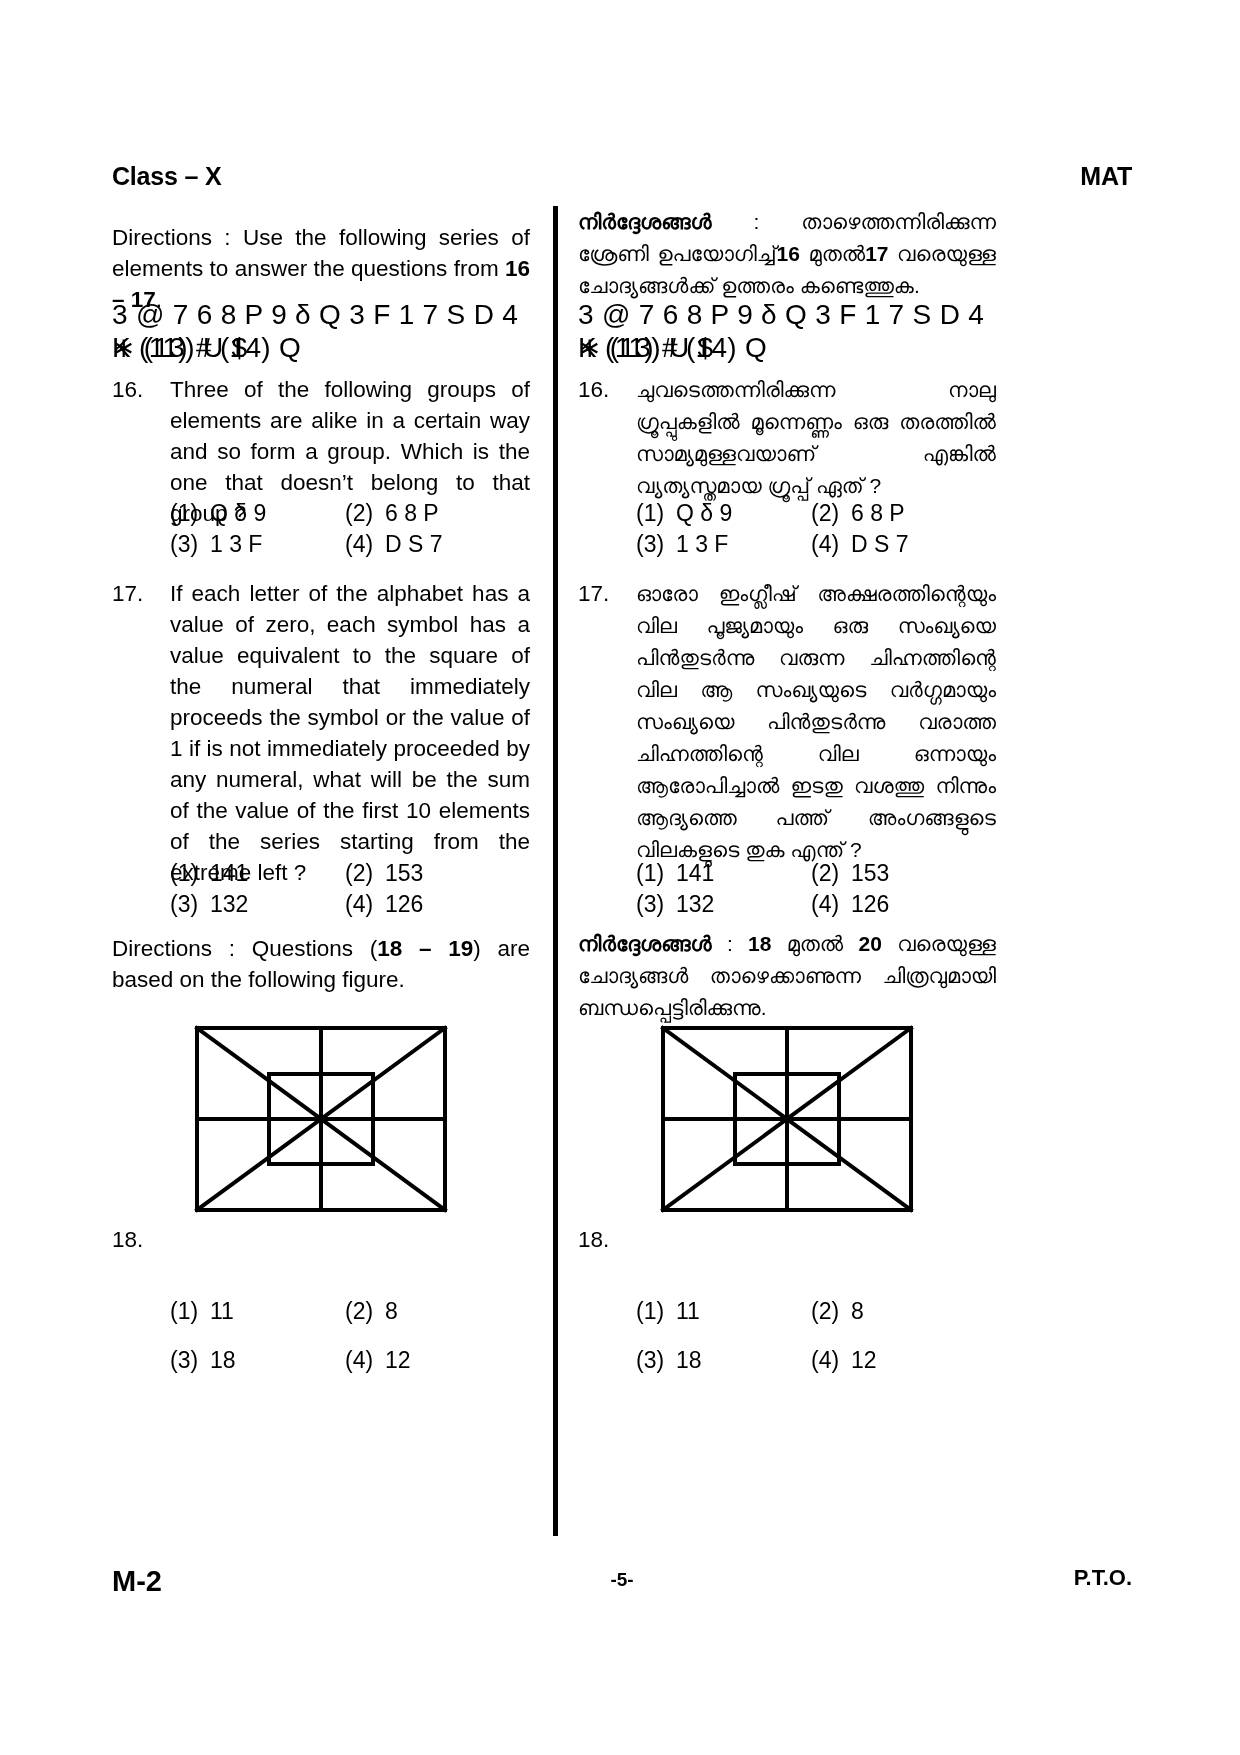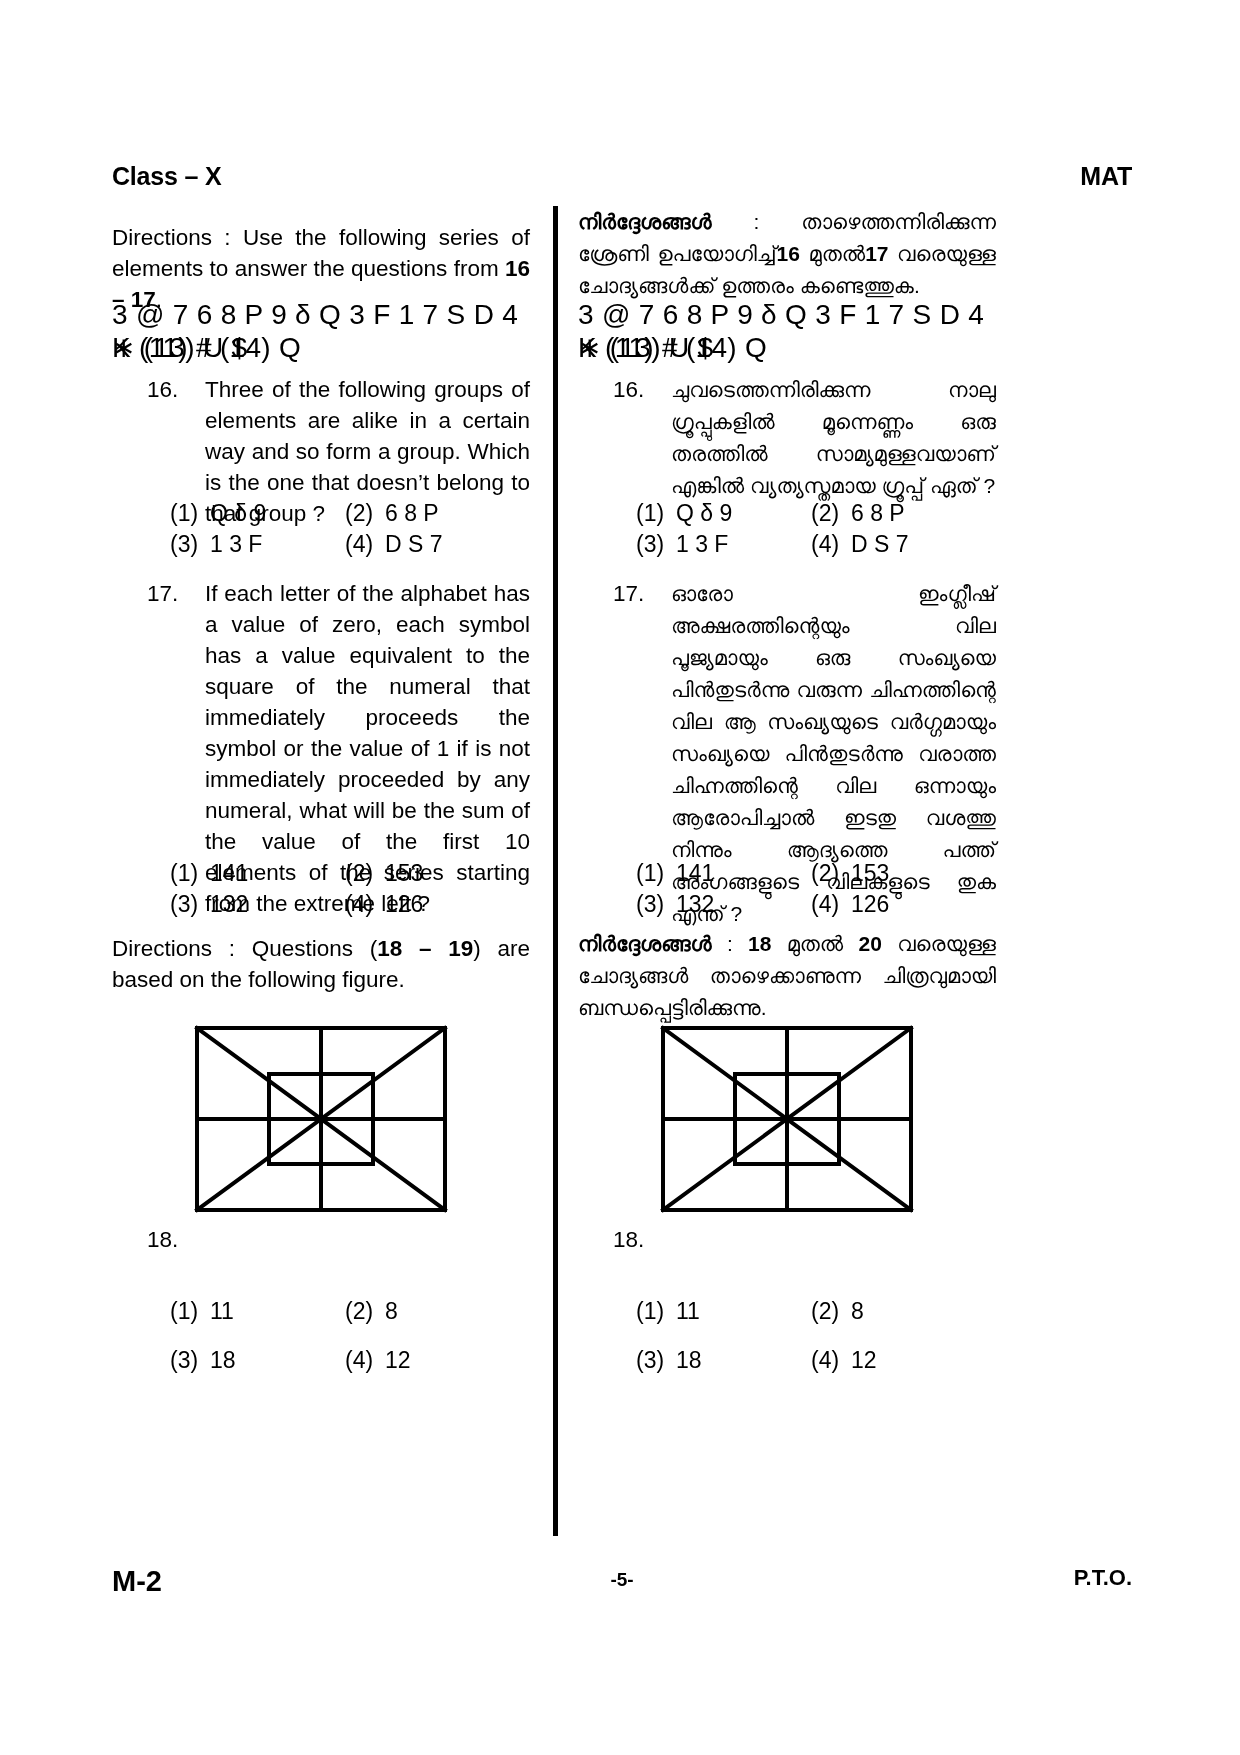--- a/index.html
+++ b/index.html
@@ -90,21 +90,20 @@
   .q {
     position: absolute;
     width: 418px;
     display: flex;
     align-items: flex-start;
   }
   .q-num {
     flex: 0 0 58px;
     font-size: 22.5px;
     line-height: 31px;
-    margin-left: 35px;
   }
   .q-num.ml-num { font-size: 22.5px; line-height: 32px; }
   .q-body {
     flex: 1 1 auto;
   }
 
   
   .opts {
     position: absolute;
     width: 418px;

